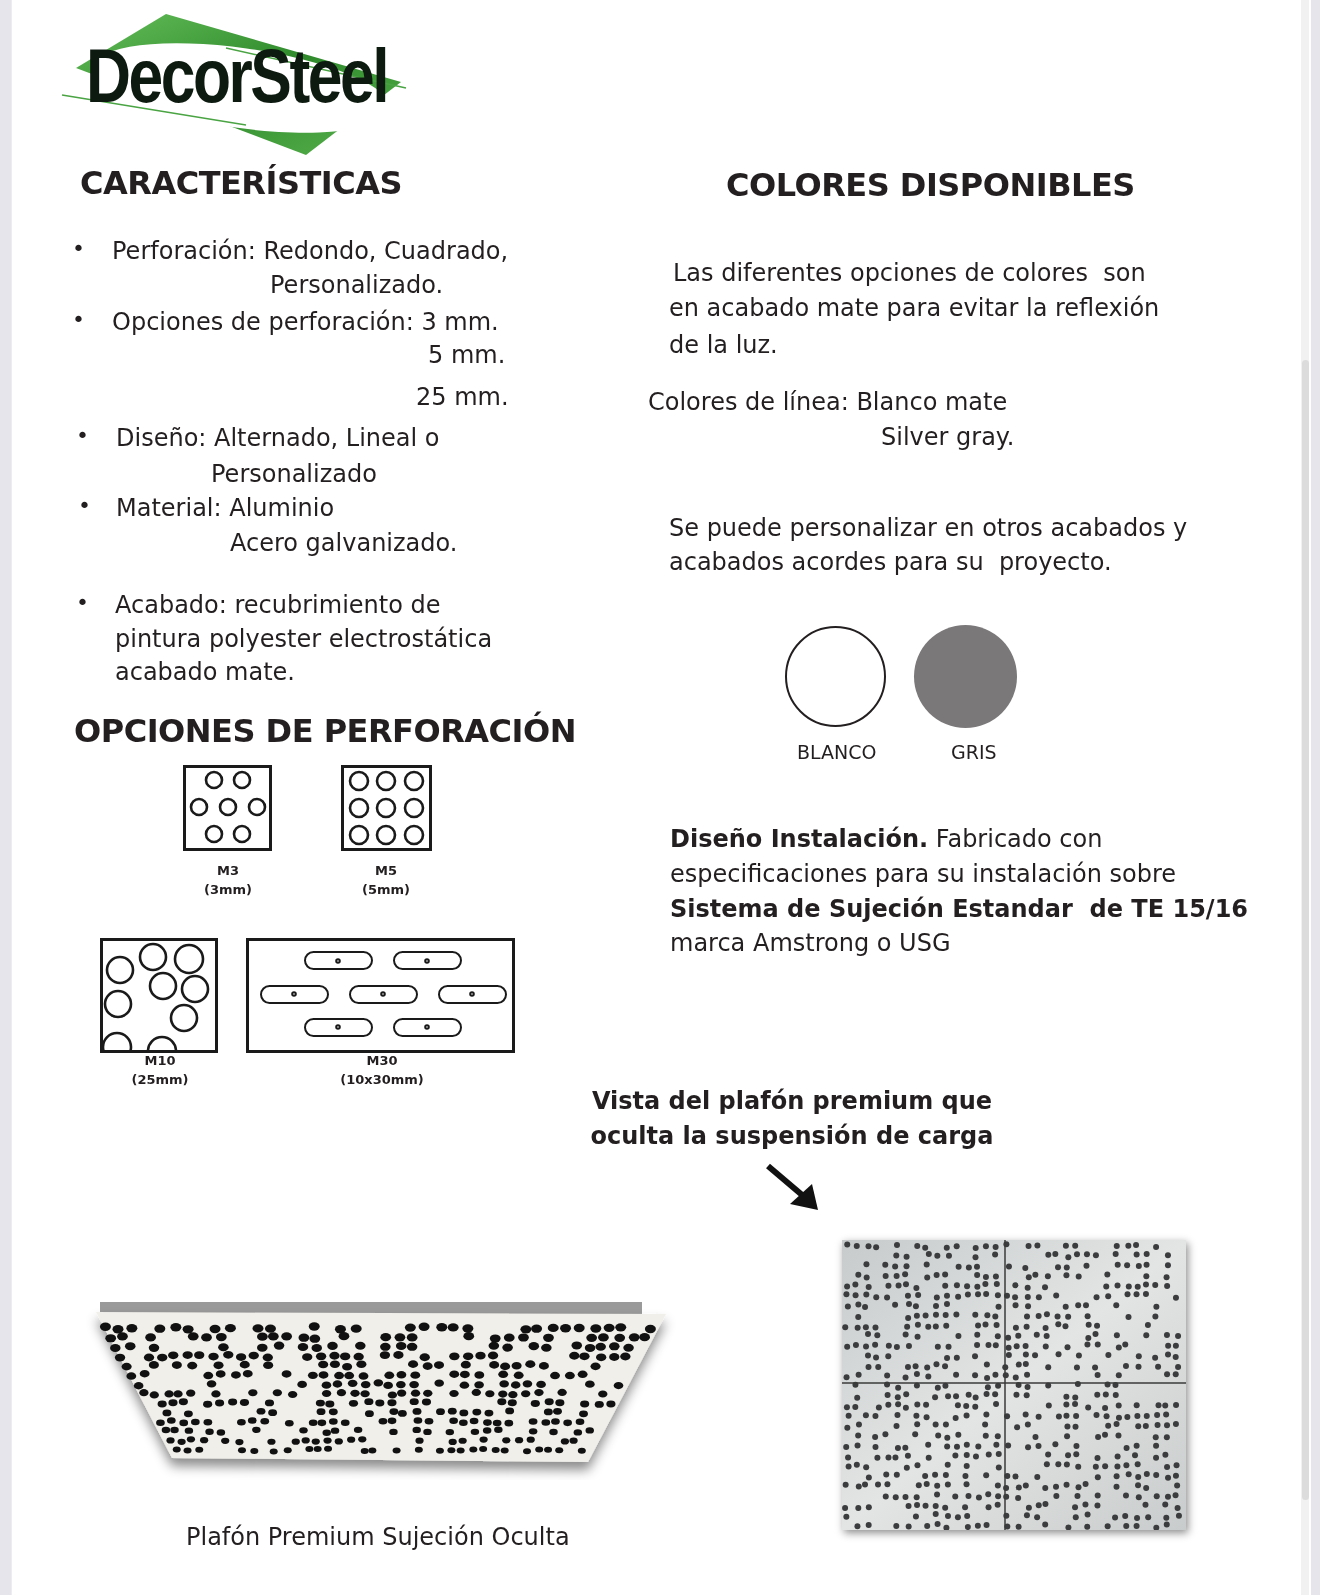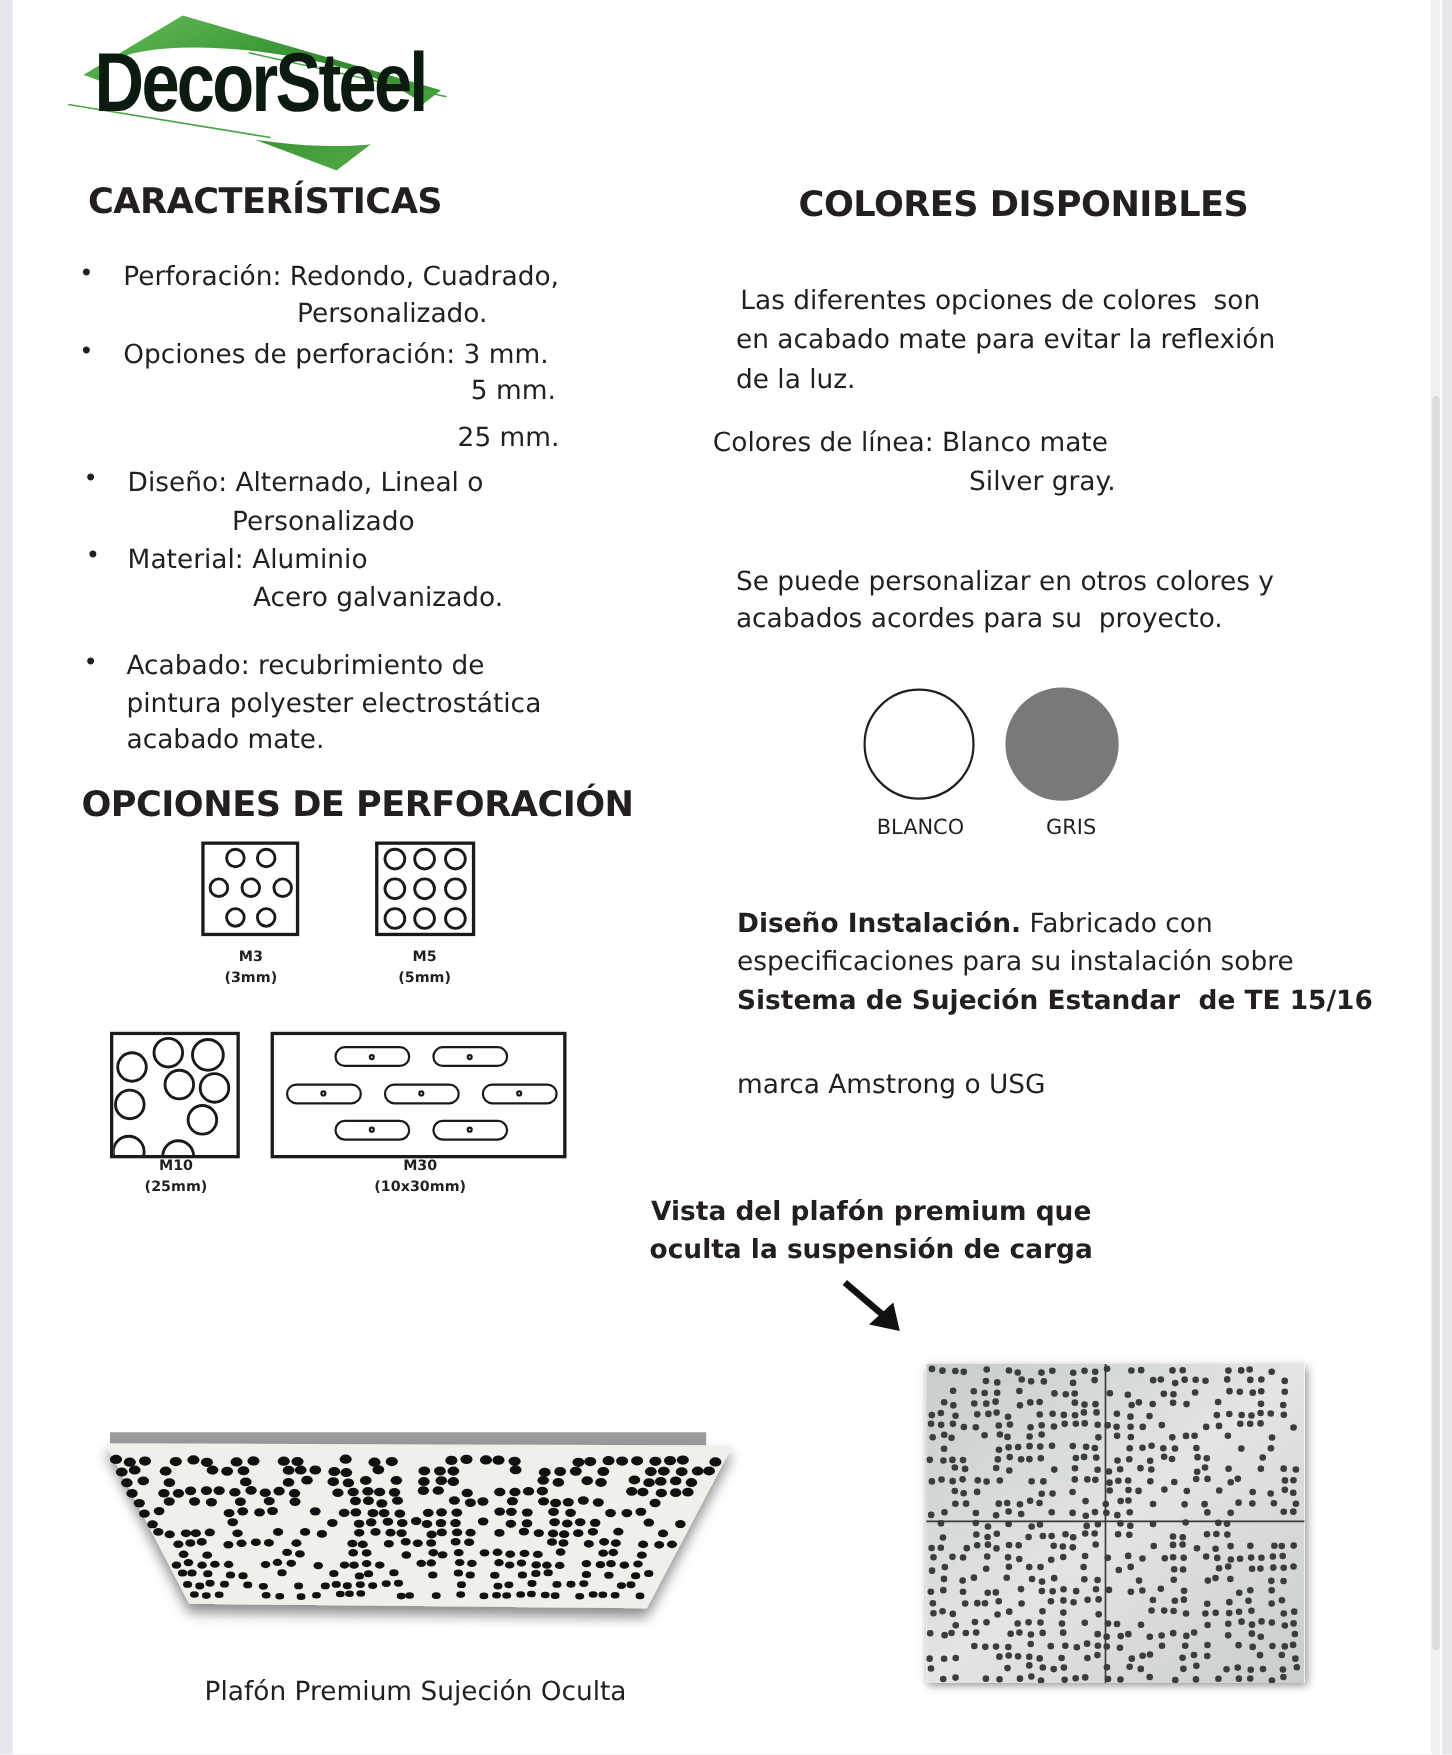--- a/index.html
+++ b/index.html
@@ -173,33 +173,33 @@
   </div>
 
   <h1 class="h1" style="left:691px; top:166px;margin-left:23px;">COLORES DISPONIBLES</h1>
   <p class="txt" style="left:657px; top:291px;">en acabado mate para evitar la reflexión</p>
   <p class="txt" style="left:661px; top:256px;">Las diferentes opciones de colores  son</p>
   <p class="txt" style="left:657px; top:328px;">de la luz.</p>
 
   <p class="txt" style="left:636px; top:385px;">Colores de línea: Blanco mate</p>
   <p class="txt" style="left:869px; top:420px;">Silver gray.</p>
 
-  <p class="txt" style="left:657px; top:511px;">Se puede personalizar en otros colores y</p>
+  <p class="txt" style="left:657px; top:511px;">Se puede personalizar en otros acabados y</p>
   <p class="txt" style="left:657px; top:545px;">acabados acordes para su  proyecto.</p>
 
   <div class="swatch" id="sw0" style="left: 773px; top: 626px; width: 101px; height: 101px; border: 2px solid rgb(35, 31, 32); box-sizing: border-box; background: rgb(255, 255, 255);"></div>
   <div class="swatch" id="sw1" style="left: 902px; top: 625px; width: 103px; height: 103px; background: rgb(123, 120, 121);"></div>
   <span class="swatch-label" style="left:785px; top:741px;">BLANCO</span>
   <span class="swatch-label" style="left:939px; top:741px;">GRIS</span>
 
   <div>
     <p class="txt" style="left:658px; top:822px;"><b>Diseño Instalación.</b><span> Fabricado con</span></p>
     <p class="txt" style="left:658px; top:857px;">especificaciones para su instalación sobre</p>
     <p class="txt" style="left:658px; top:892px;font-weight:bold;">Sistema de Sujeción Estandar  de TE 15/16</p>
-    <p class="txt" style="left:658px; top:926px;margin-top:43px;">marca Amstrong o USG</p>
+    <p class="txt" style="left:658px; top:926px;">marca Amstrong o USG</p>
   </div>
 
   <div class="caption-bold" style="left:560px; top:1084px; width:440px;">
     <div>Vista del  plafón premium  que</div>
     <div>oculta la suspensión de carga</div>
   </div>
   <svg style="position:absolute; left:752px; top:1160px;" width="60" height="55" viewBox="0 0 60 55">
     <line x1="4" y1="6" x2="44" y2="40" stroke="#111" stroke-width="6"></line>
     <polygon points="54,50 26,44 48,24" fill="#111"></polygon>
   </svg>

